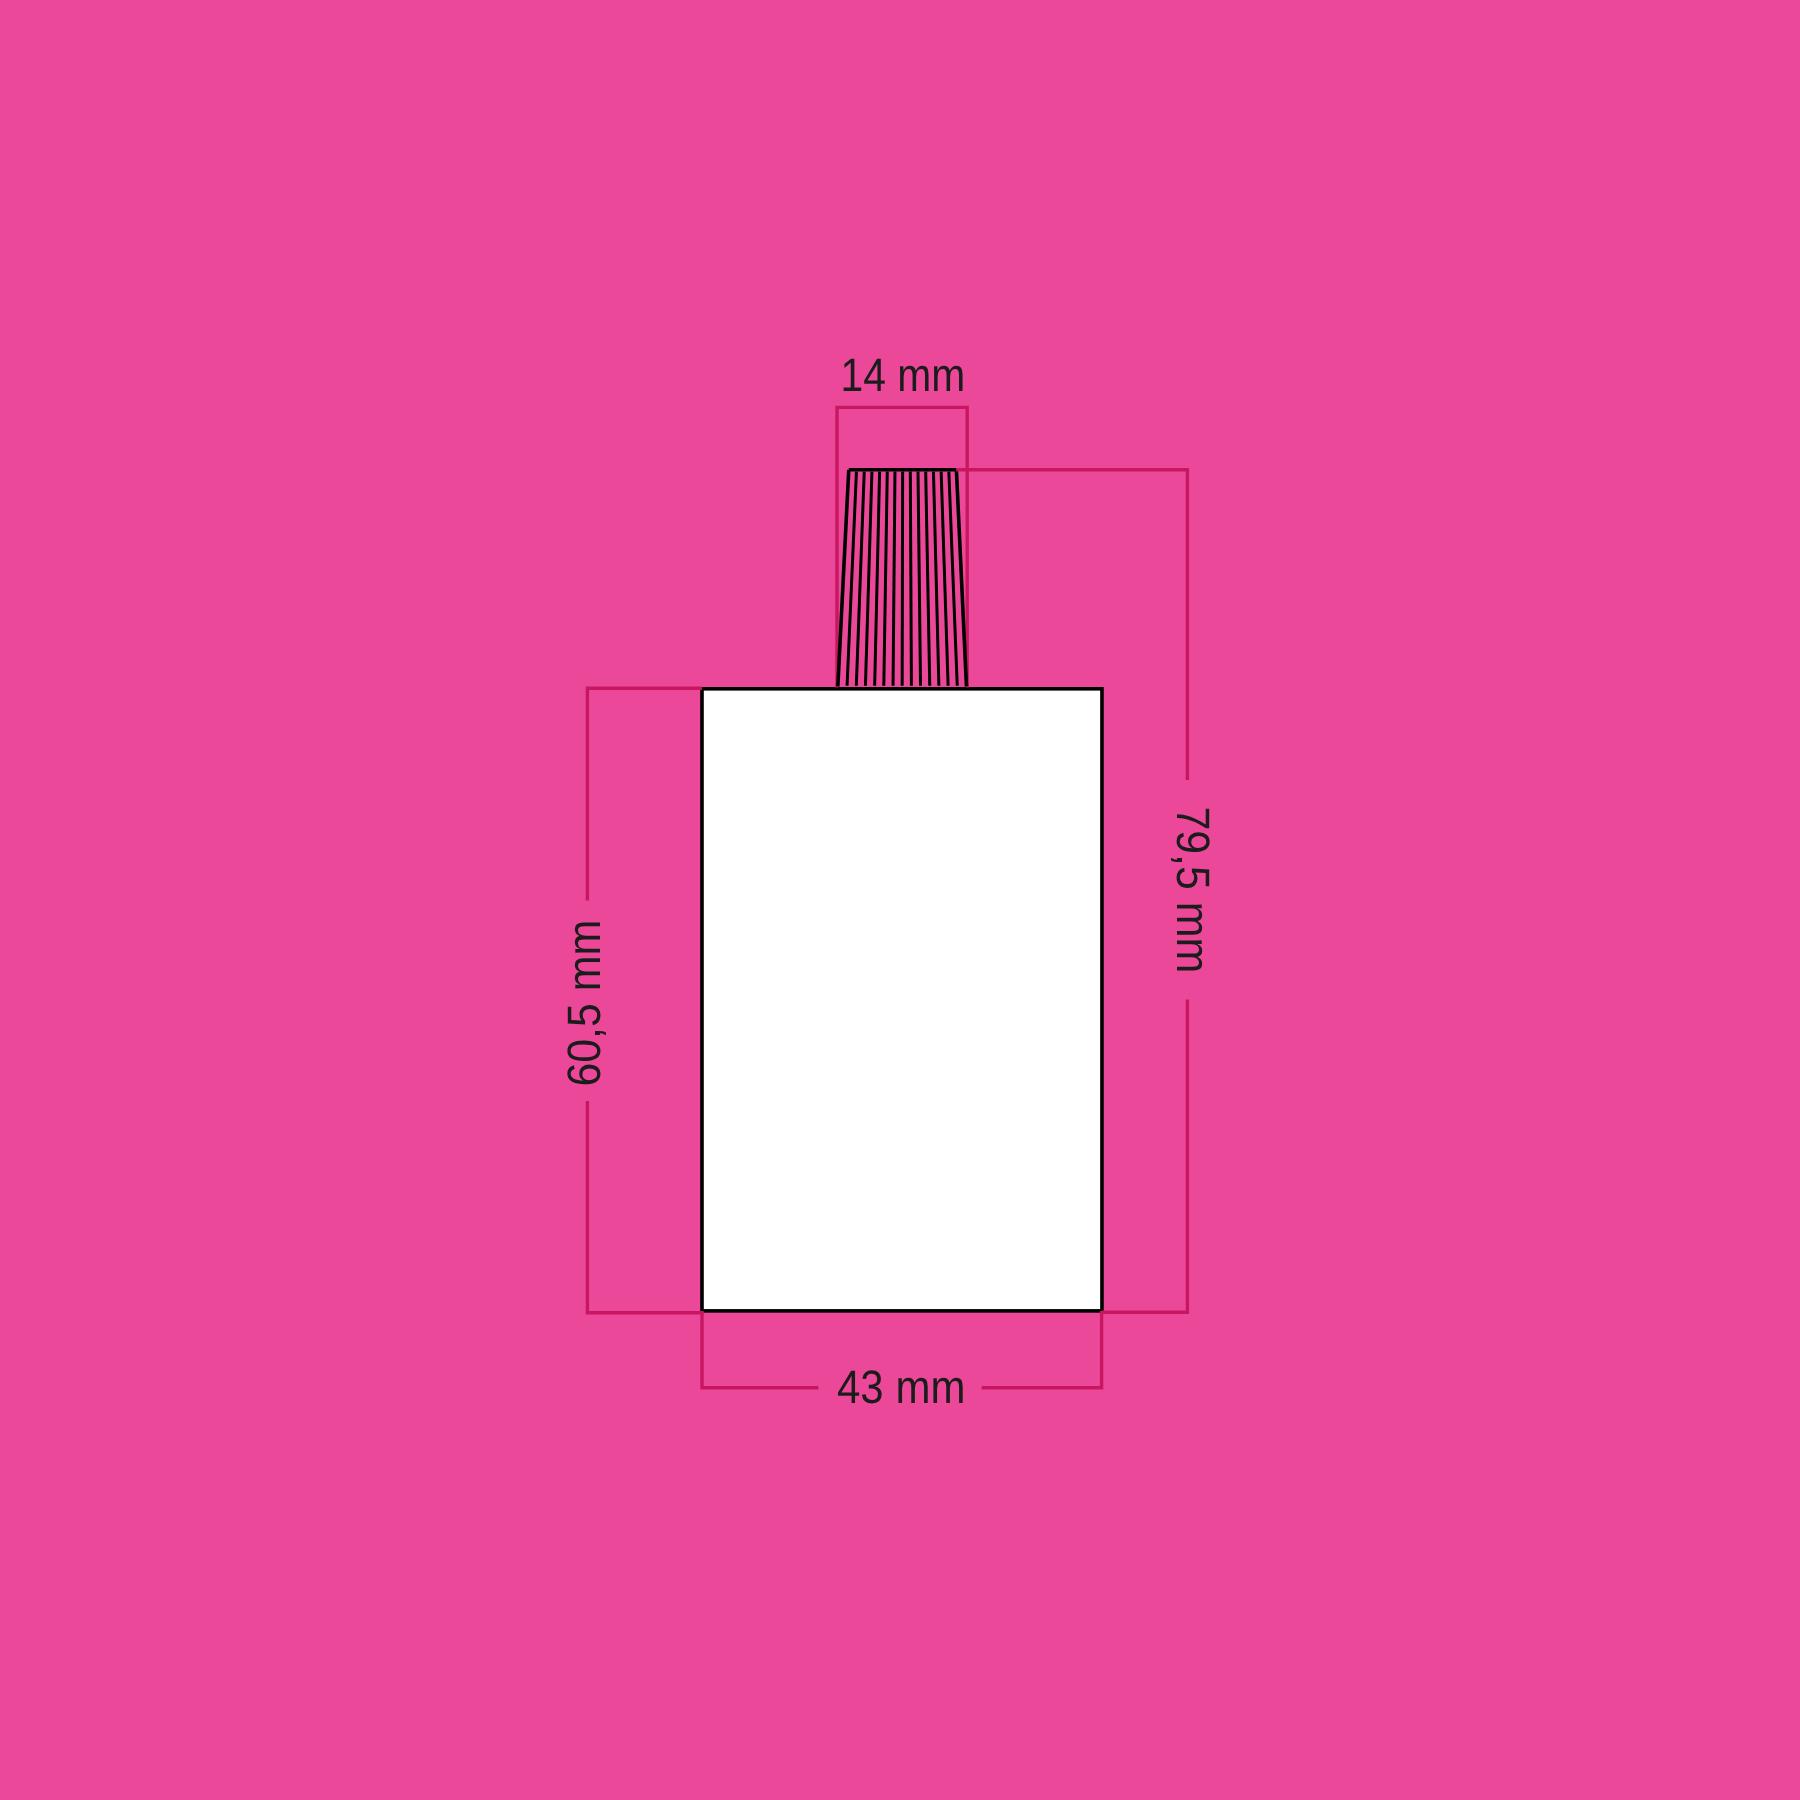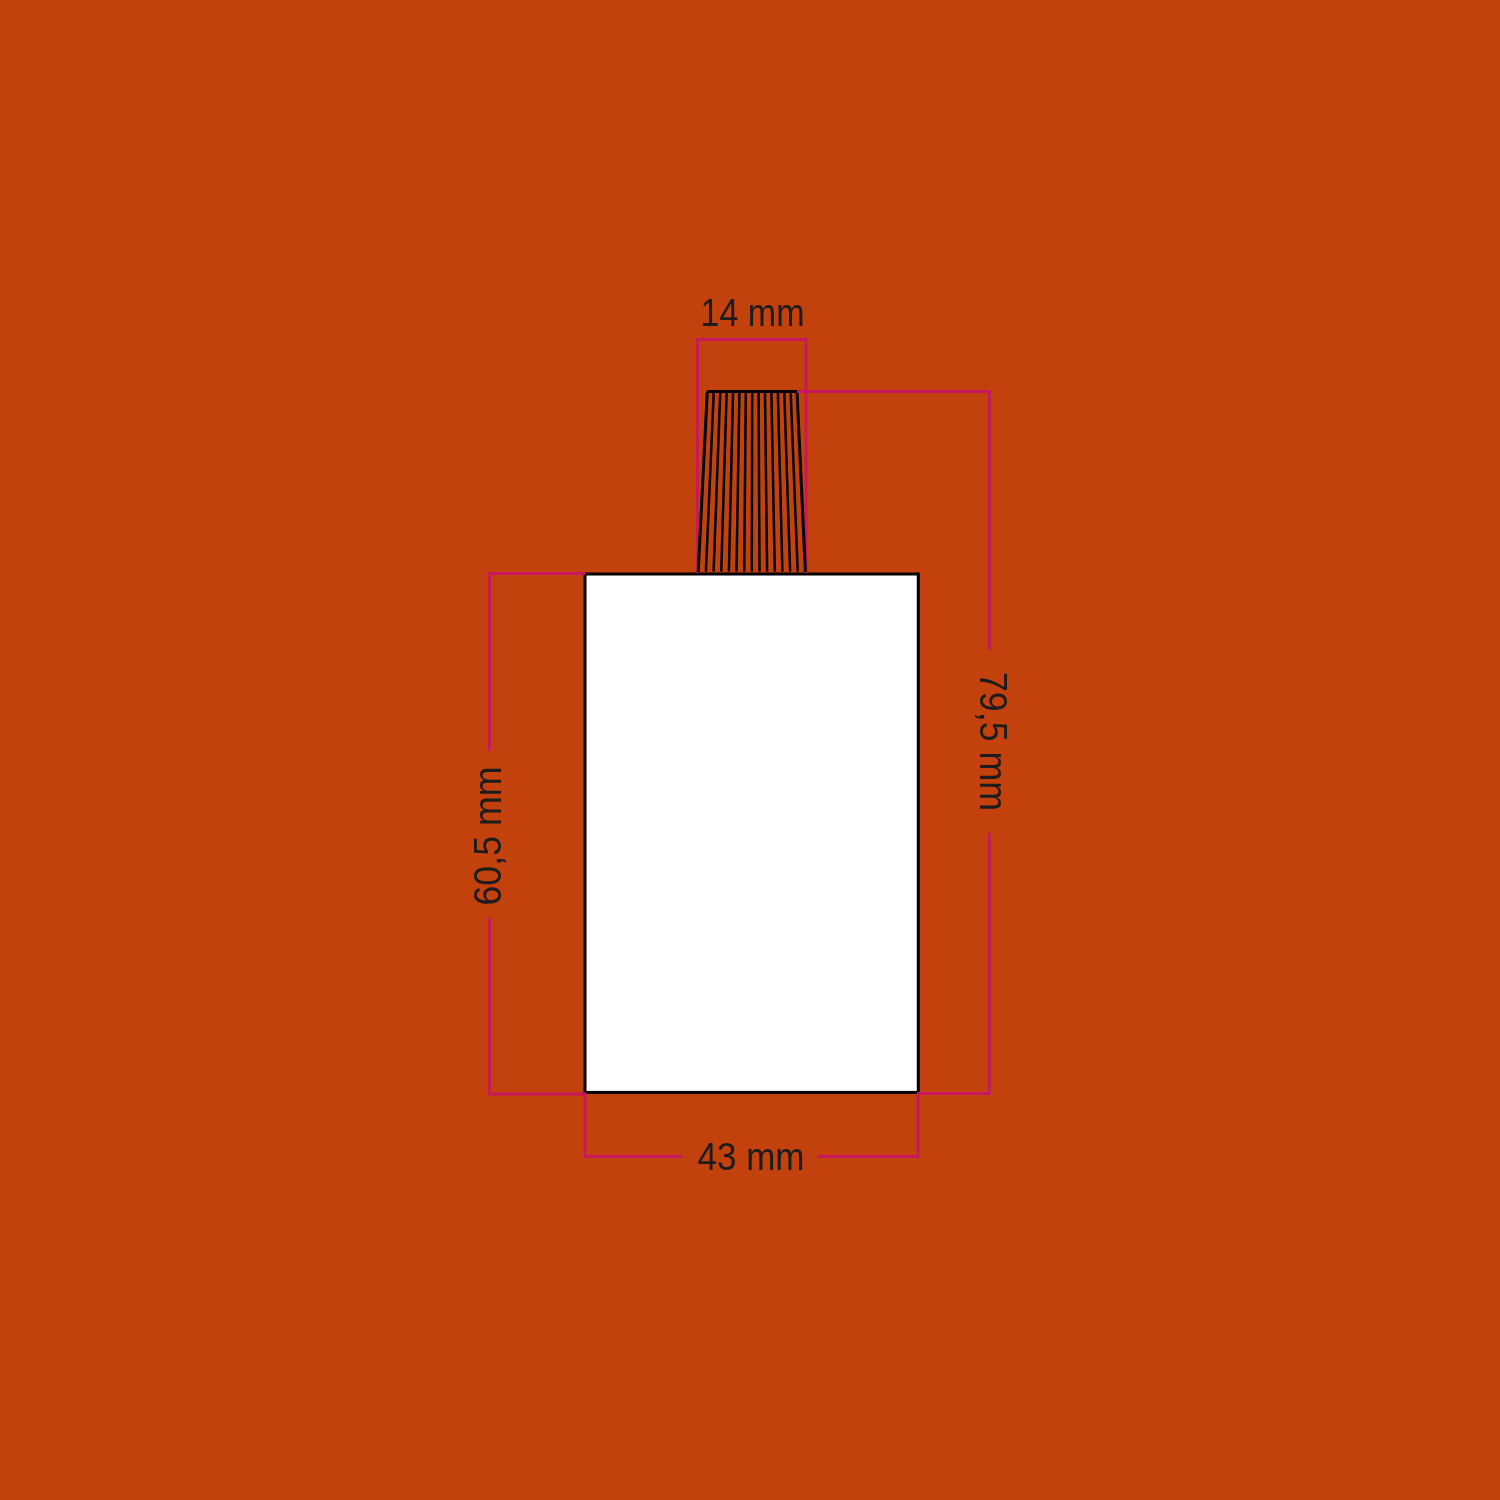--- a/index.html
+++ b/index.html
@@ -1,16 +1,16 @@
 <!DOCTYPE html>
 <html><head>
 <meta charset="utf-8">
 <style>
   html,body{margin:0;padding:0;background:#ffffff;}
-  .page{width:1500px;height:1500px;position:relative;background:#c2410c;overflow:hidden;}
+  .page{width:1500px;height:1500px;position:relative;background:#ec4899;overflow:hidden;}
   svg{position:absolute;left:0;top:0;filter:opacity(1);}
   text{font-family:"Liberation Sans",sans-serif;fill:#1c1c1c;}
 </style>
 </head>
 <body>
 
 <div class="page">
 <svg width="1500" height="1500" viewBox="0 0 1500 1500">
 
   <rect x="585" y="574" width="333.3" height="518.4" fill="#ffffff" stroke="#000000" stroke-width="3"></rect>

